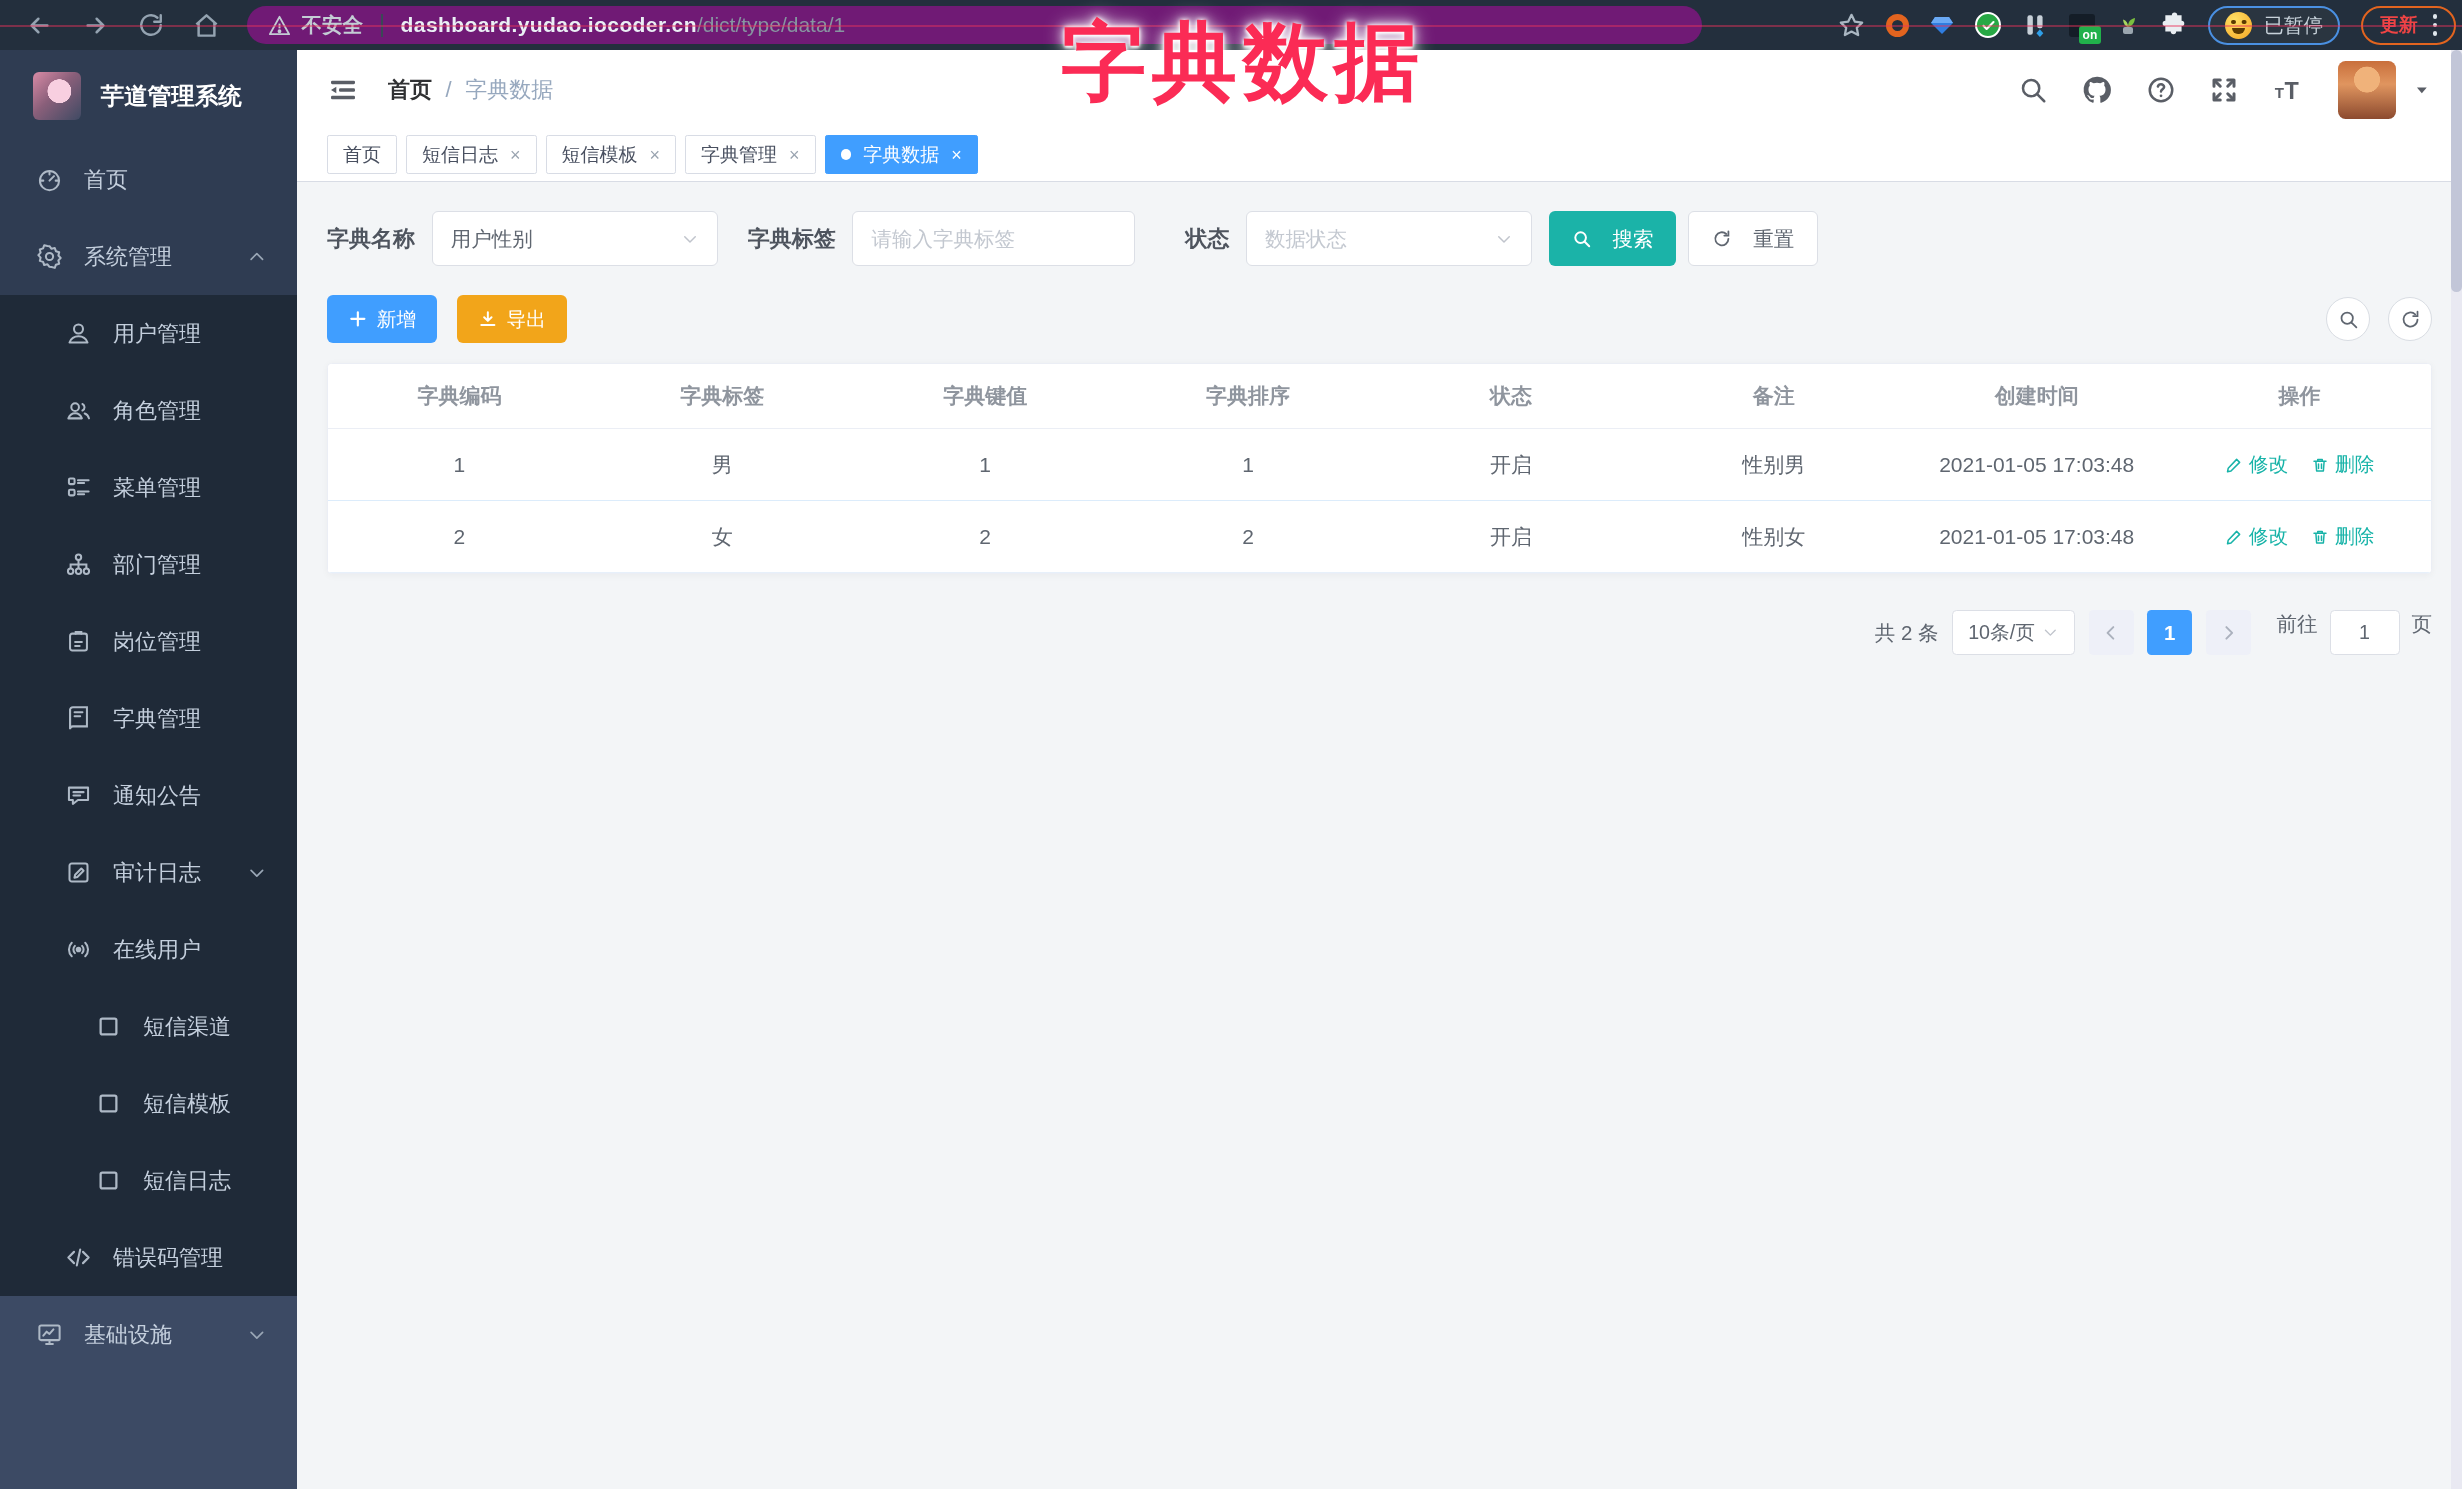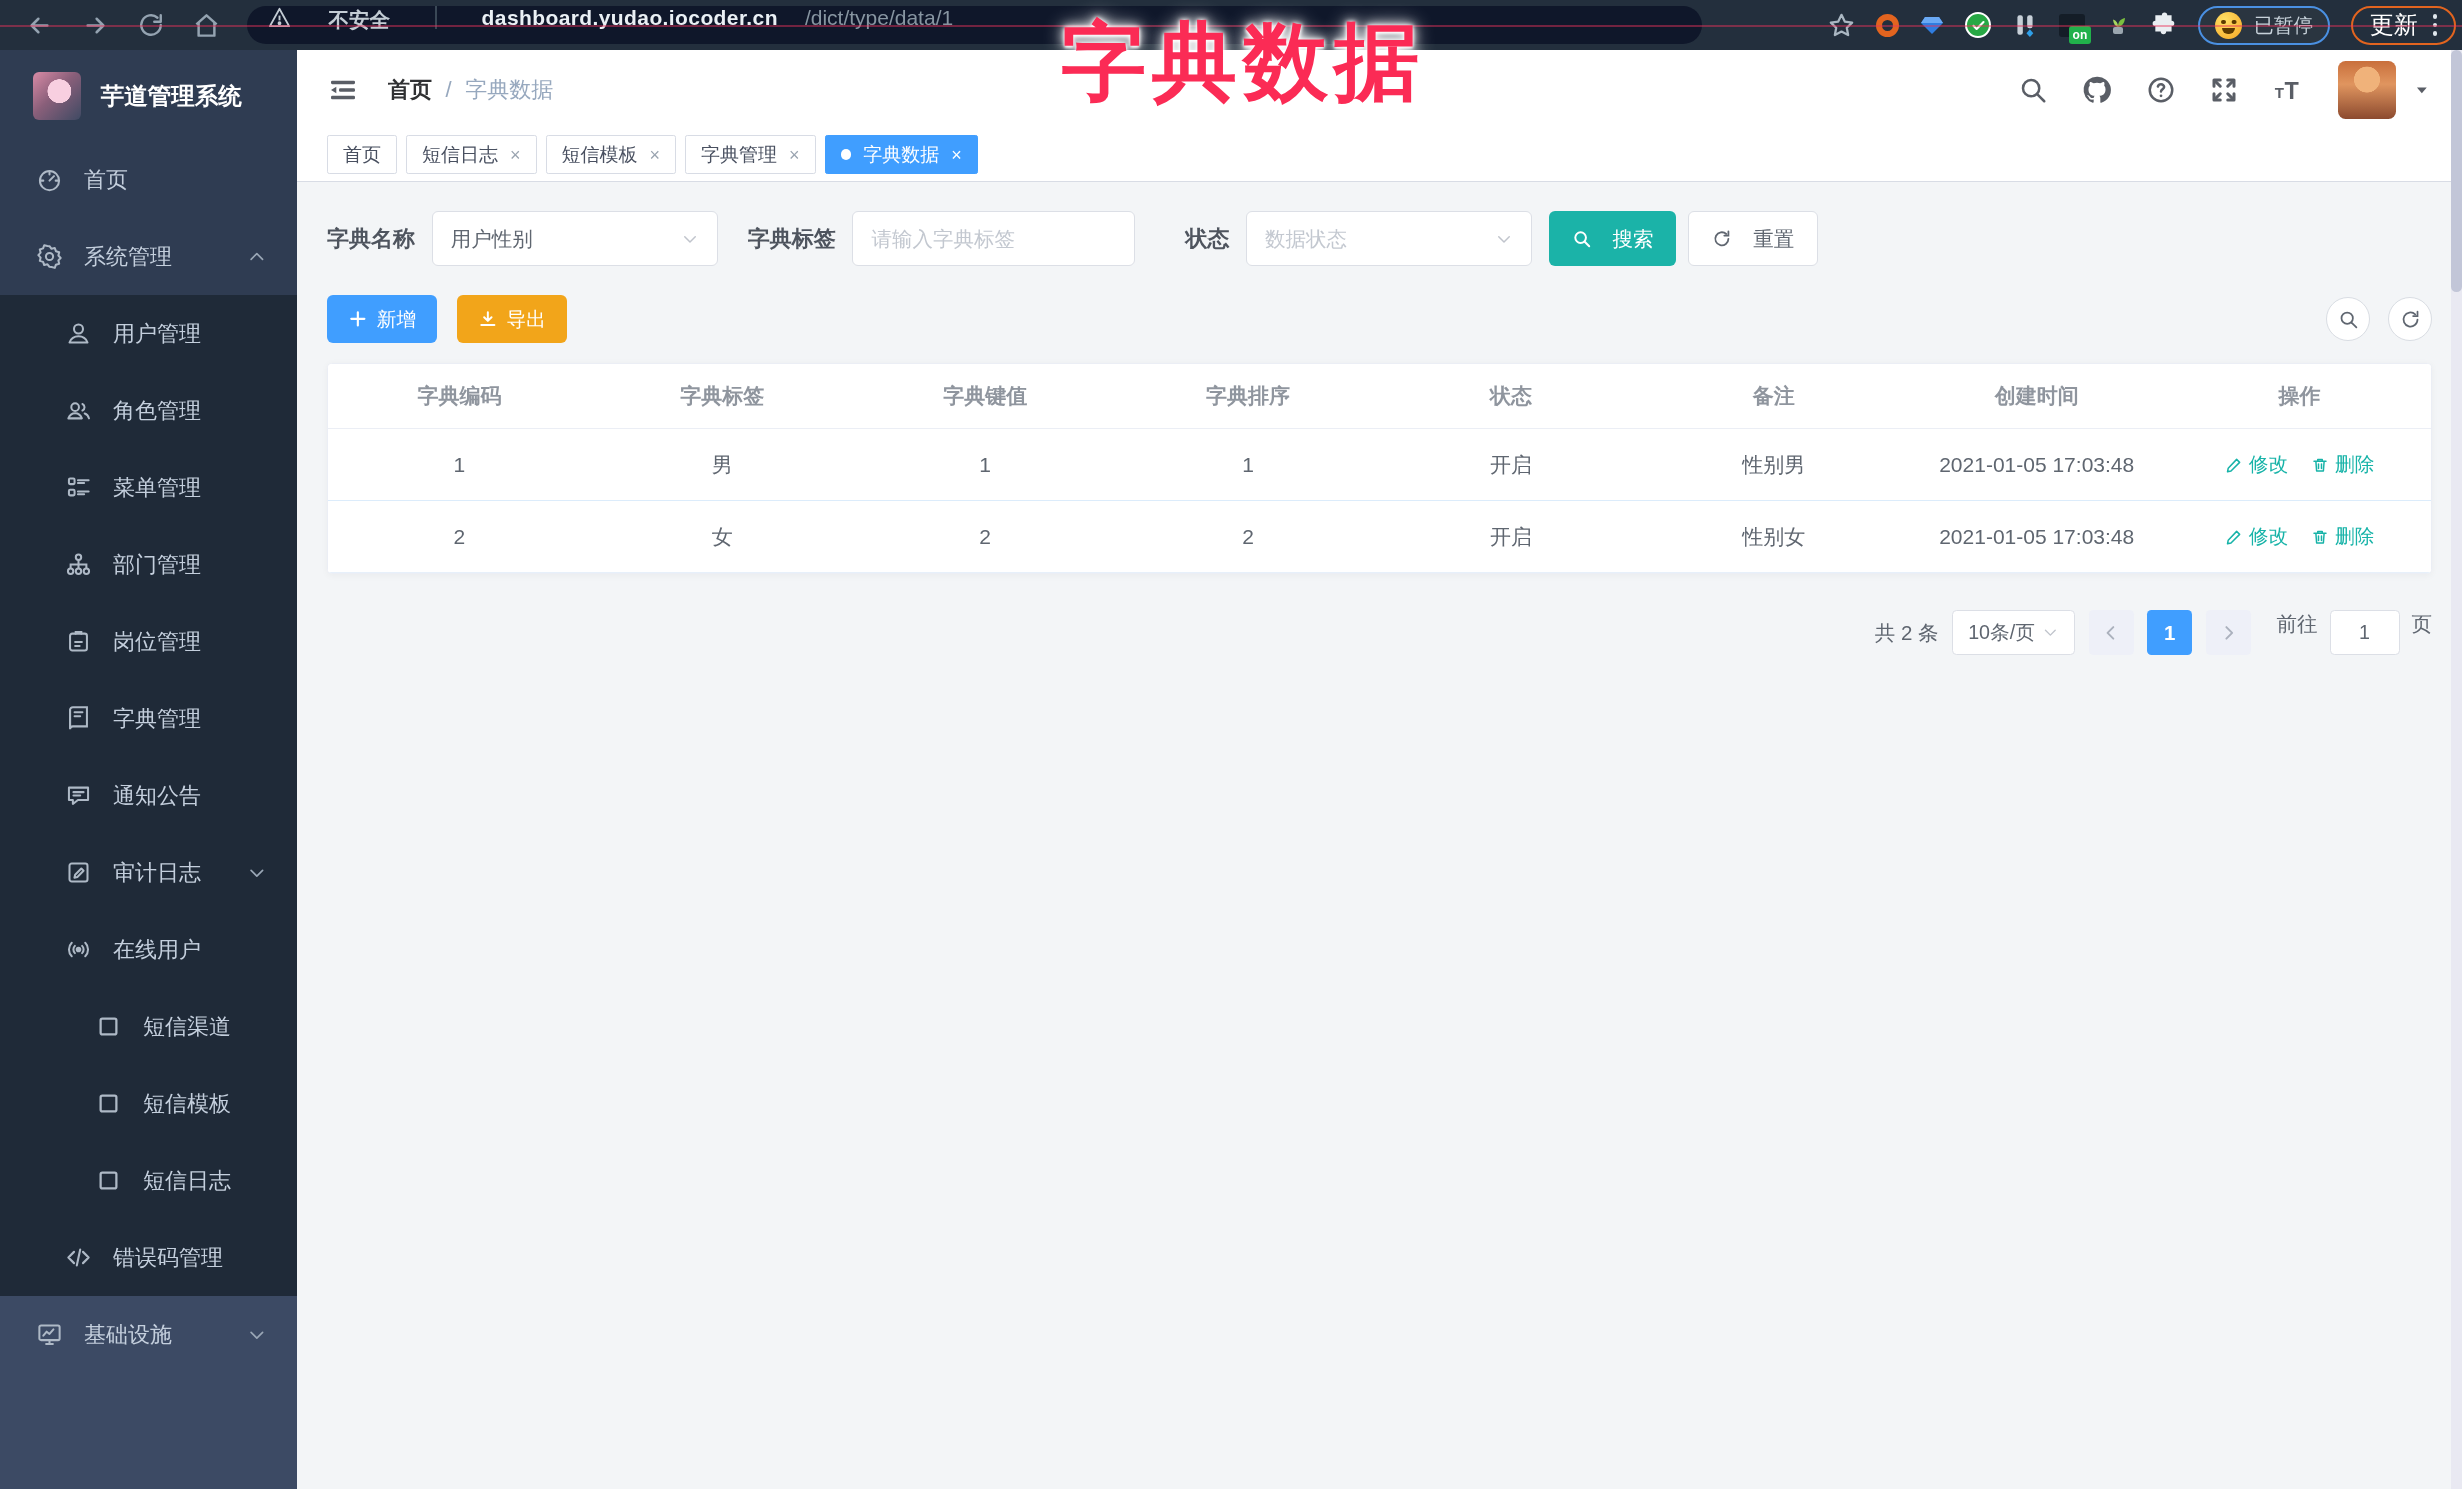--- a/index.html
+++ b/index.html
@@ -3,37 +3,37 @@
 <meta charset="utf-8">
 <style>
   *{box-sizing:border-box;margin:0;padding:0;}
   html,body{width:2462px;height:1490px;overflow:hidden;}
   body{font-family:"Liberation Sans","DejaVu Sans",sans-serif;background:#f3f5f7;position:relative;}
   svg{display:block;}
 
   
   .chrome{position:absolute;top:0;left:0;width:2462px;height:50px;background:#232f3d;display:flex;align-items:center;z-index:5;}
   .nav-btns{display:flex;align-items:center;gap:29px;padding-left:26px;color:#94a3b1;}
-  .url-pill{height:38px;flex:0 0 1455px;margin-left:27px;background:#0f172a;border-radius:19px;display:flex;padding:0 21px;gap:27px;}
+  .url-pill{height:38px;flex:0 0 1455px;margin-left:27px;background:#701a75;border-radius:19px;display:flex;align-items:center;padding:0 21px;}
   .insecure{font-size:20.5px;color:#c3ccd4;margin-left:10.6px;font-weight:700;}
   .url-div{width:1.5px;height:23px;background:#3a4856;margin:0 18px;}
   .url-host{font-size:21px;color:#eaf0f5;font-weight:700;letter-spacing:0.4px;}
   .url-path{font-size:21px;color:#8795a1;}
   .chrome-right{margin-left:auto;display:flex;align-items:center;gap:21px;padding-right:6px;}
   .ring-orange{width:23px;height:23px;border-radius:50%;border:6.8px solid #e2641f;}
   .green-check{width:26px;height:26px;border-radius:50%;background:#27a844;border:2.3px solid #fff;display:flex;align-items:center;justify-content:center;}
   .ext-dark{width:26px;height:23px;background:#141d27;border-radius:3px;position:relative;}
   .on-badge{position:absolute;right:-6px;bottom:-7.6px;background:#21b14b;color:#fff;font-size:12px;line-height:1;padding:3px 3.8px;border-radius:3px;font-weight:700;}
   .paused-pill{height:39px;border:2.3px solid #4a90e2;border-radius:21px;background:#2a3540;display:flex;align-items:center;gap:12px;padding:0 15px;}
   .emoji-face{width:27px;height:27px;border-radius:50%;background:radial-gradient(circle at 35% 30%,#ffe066,#f5a623);position:relative;}
   .emoji-face:before{content:"";position:absolute;left:6px;top:8.3px;width:4.5px;height:4.5px;border-radius:50%;background:#5c3a00;box-shadow:10.6px 0 0 #5c3a00;}
   .emoji-face:after{content:"";position:absolute;left:6.8px;top:16px;width:13.6px;height:6px;border-radius:0 0 7.6px 7.6px;background:#5c3a00;}
   .paused-text{font-size:19.7px;color:#c7d2da;}
   .update-pill{height:39px;border:2.3px solid #e2641f;border-radius:21px;display:flex;align-items:center;gap:15px;padding:0 16.7px;}
-  .update-text{font-size:24px;color:#ffffff;font-weight:400;}
+  .update-text{font-size:19px;color:#ef4444;font-weight:700;}
   .kebab{display:flex;flex-direction:column;gap:3.8px;}
   .kebab i{width:4.5px;height:4.5px;border-radius:50%;background:#dfe6ec;}
 
   
   .annotation-line{position:absolute;top:25px;left:0;width:2462px;height:2.3px;background:rgba(235,50,90,.45);z-index:58;}
   .annotation-title{position:absolute;top:4.5px;left:1243px;transform:translateX(-50%);z-index:60;font-size:85px;font-weight:700;letter-spacing:6px;color:#fb2b55;
     text-shadow:0 0 4.5px #fff,0 0 10.6px #fff,0 0 19.7px #fff,0 1.5px 3px rgba(255,255,255,.9);}
 
   
   .sidebar{position:absolute;top:50px;left:0;width:297px;height:1440px;background:#2f3c52;color:#c4cfdd;z-index:2;display:flex;flex-direction:column;}

